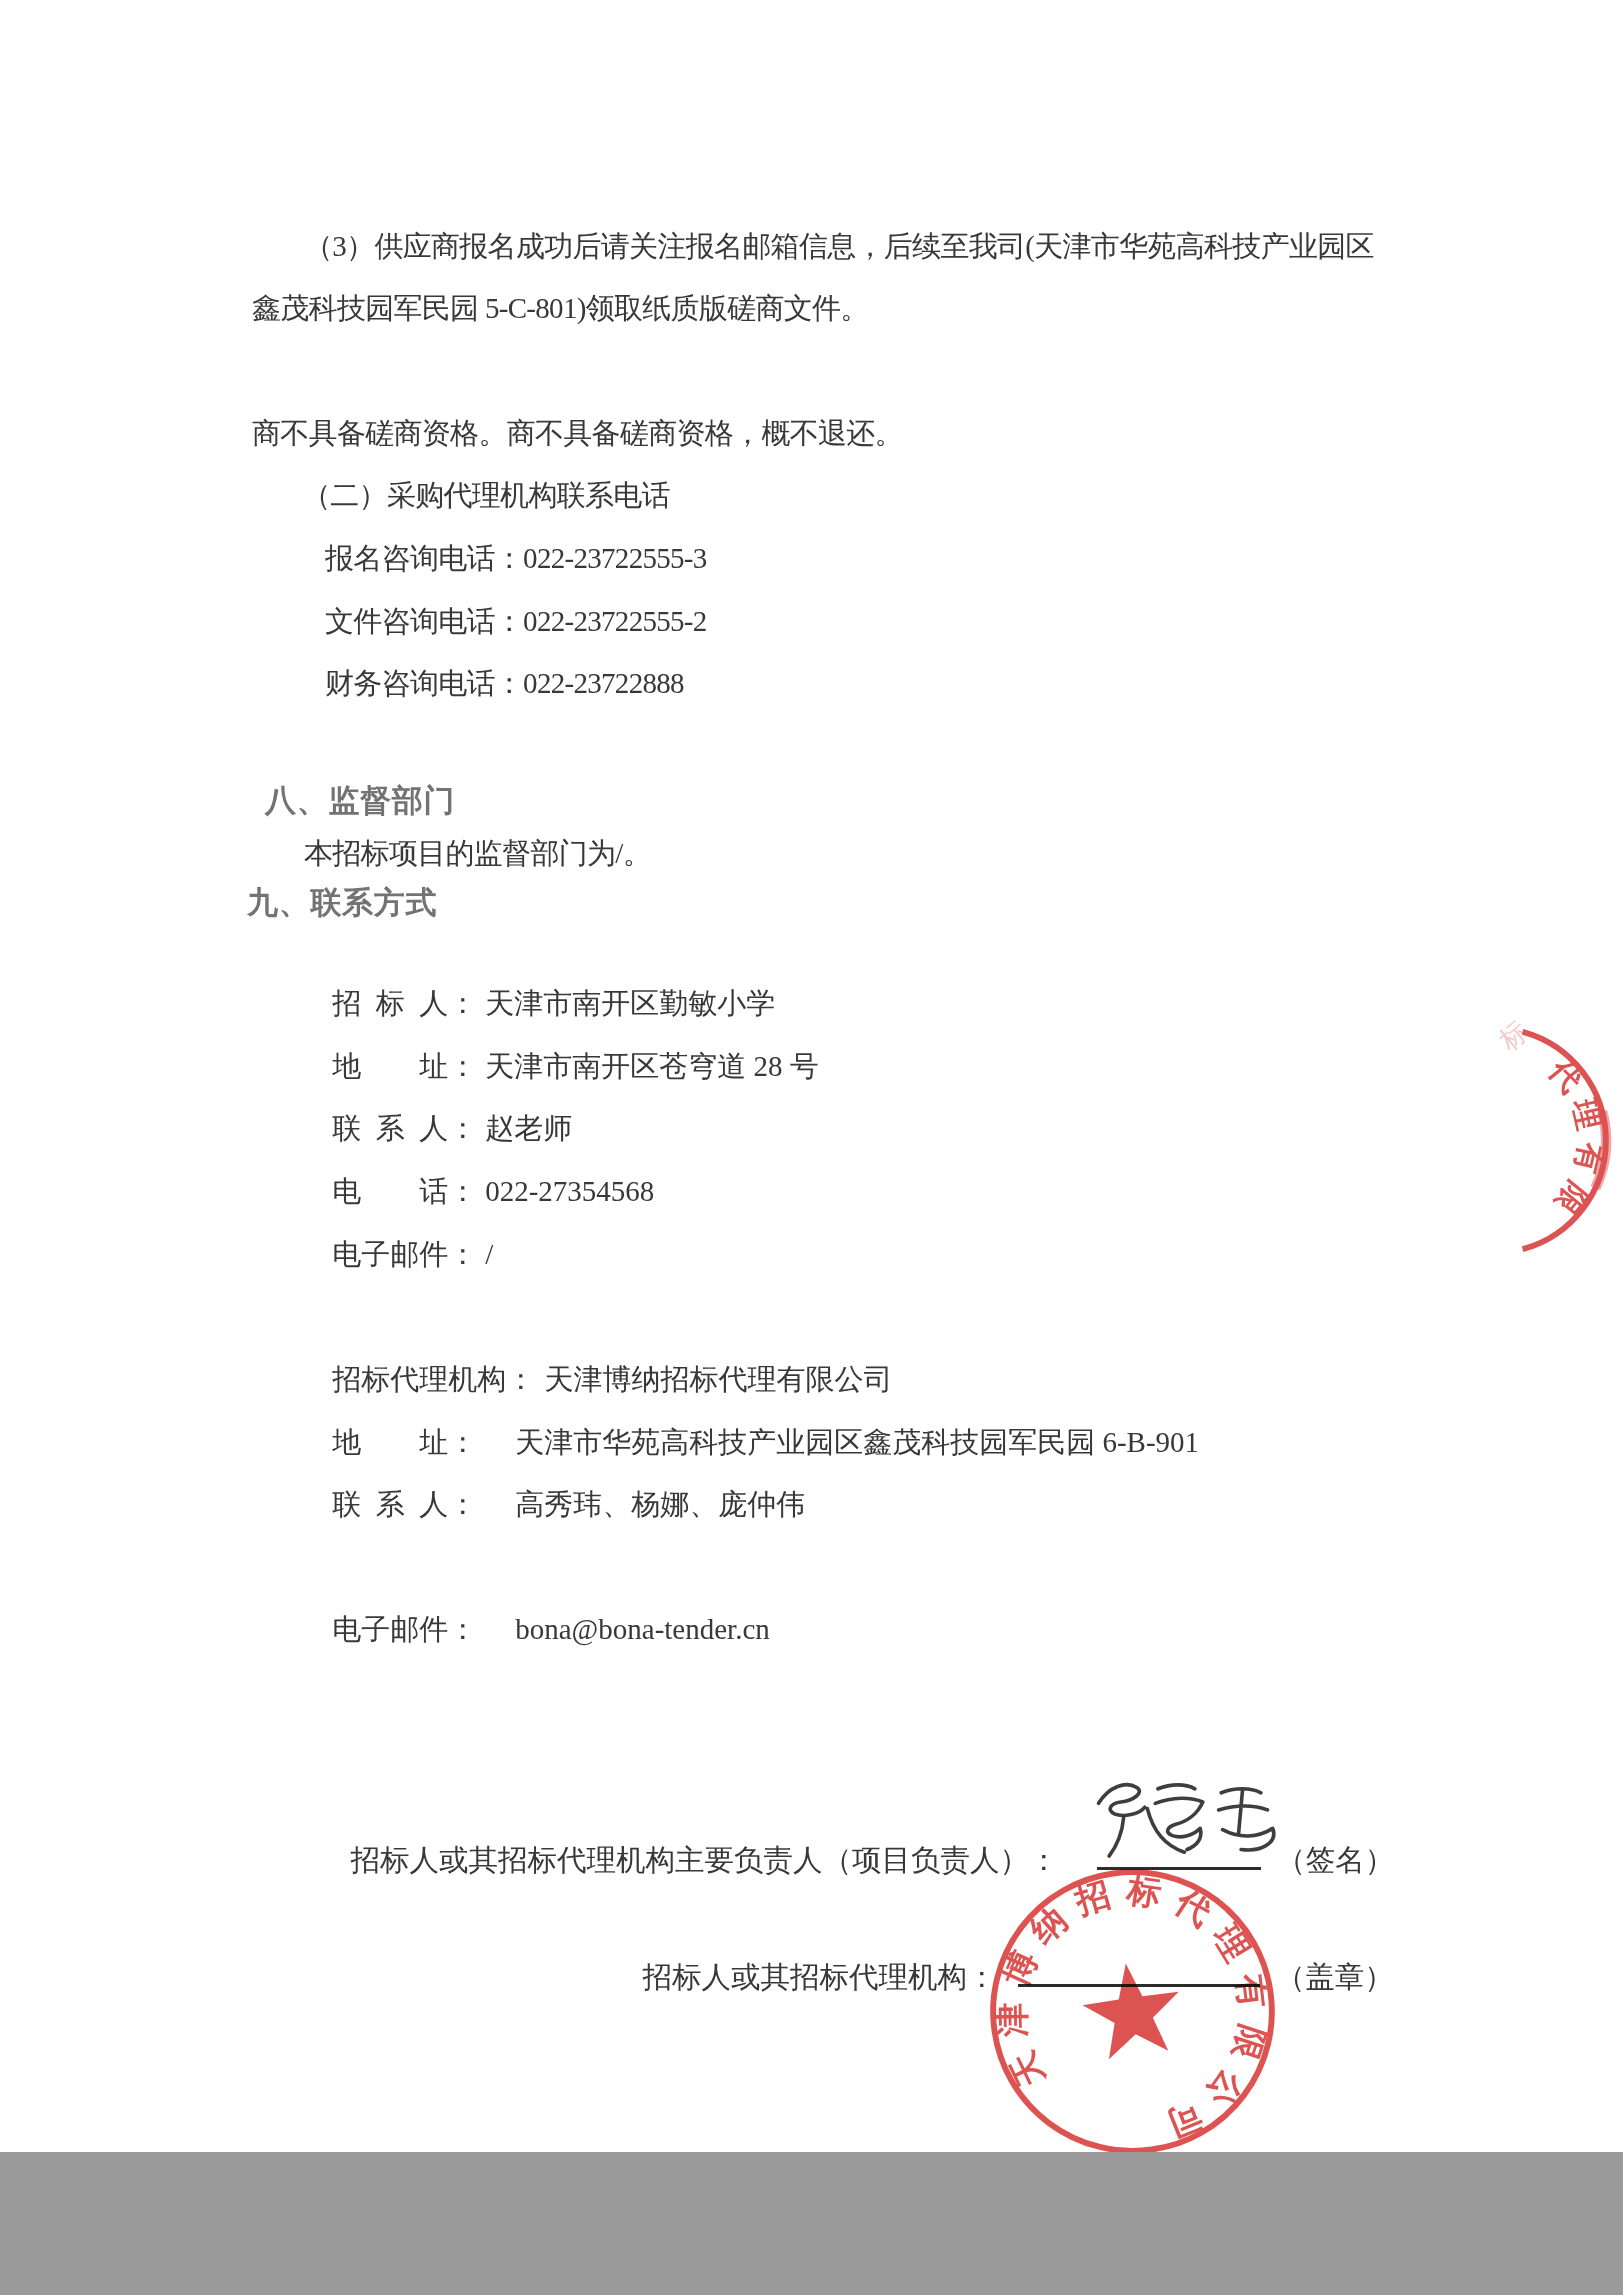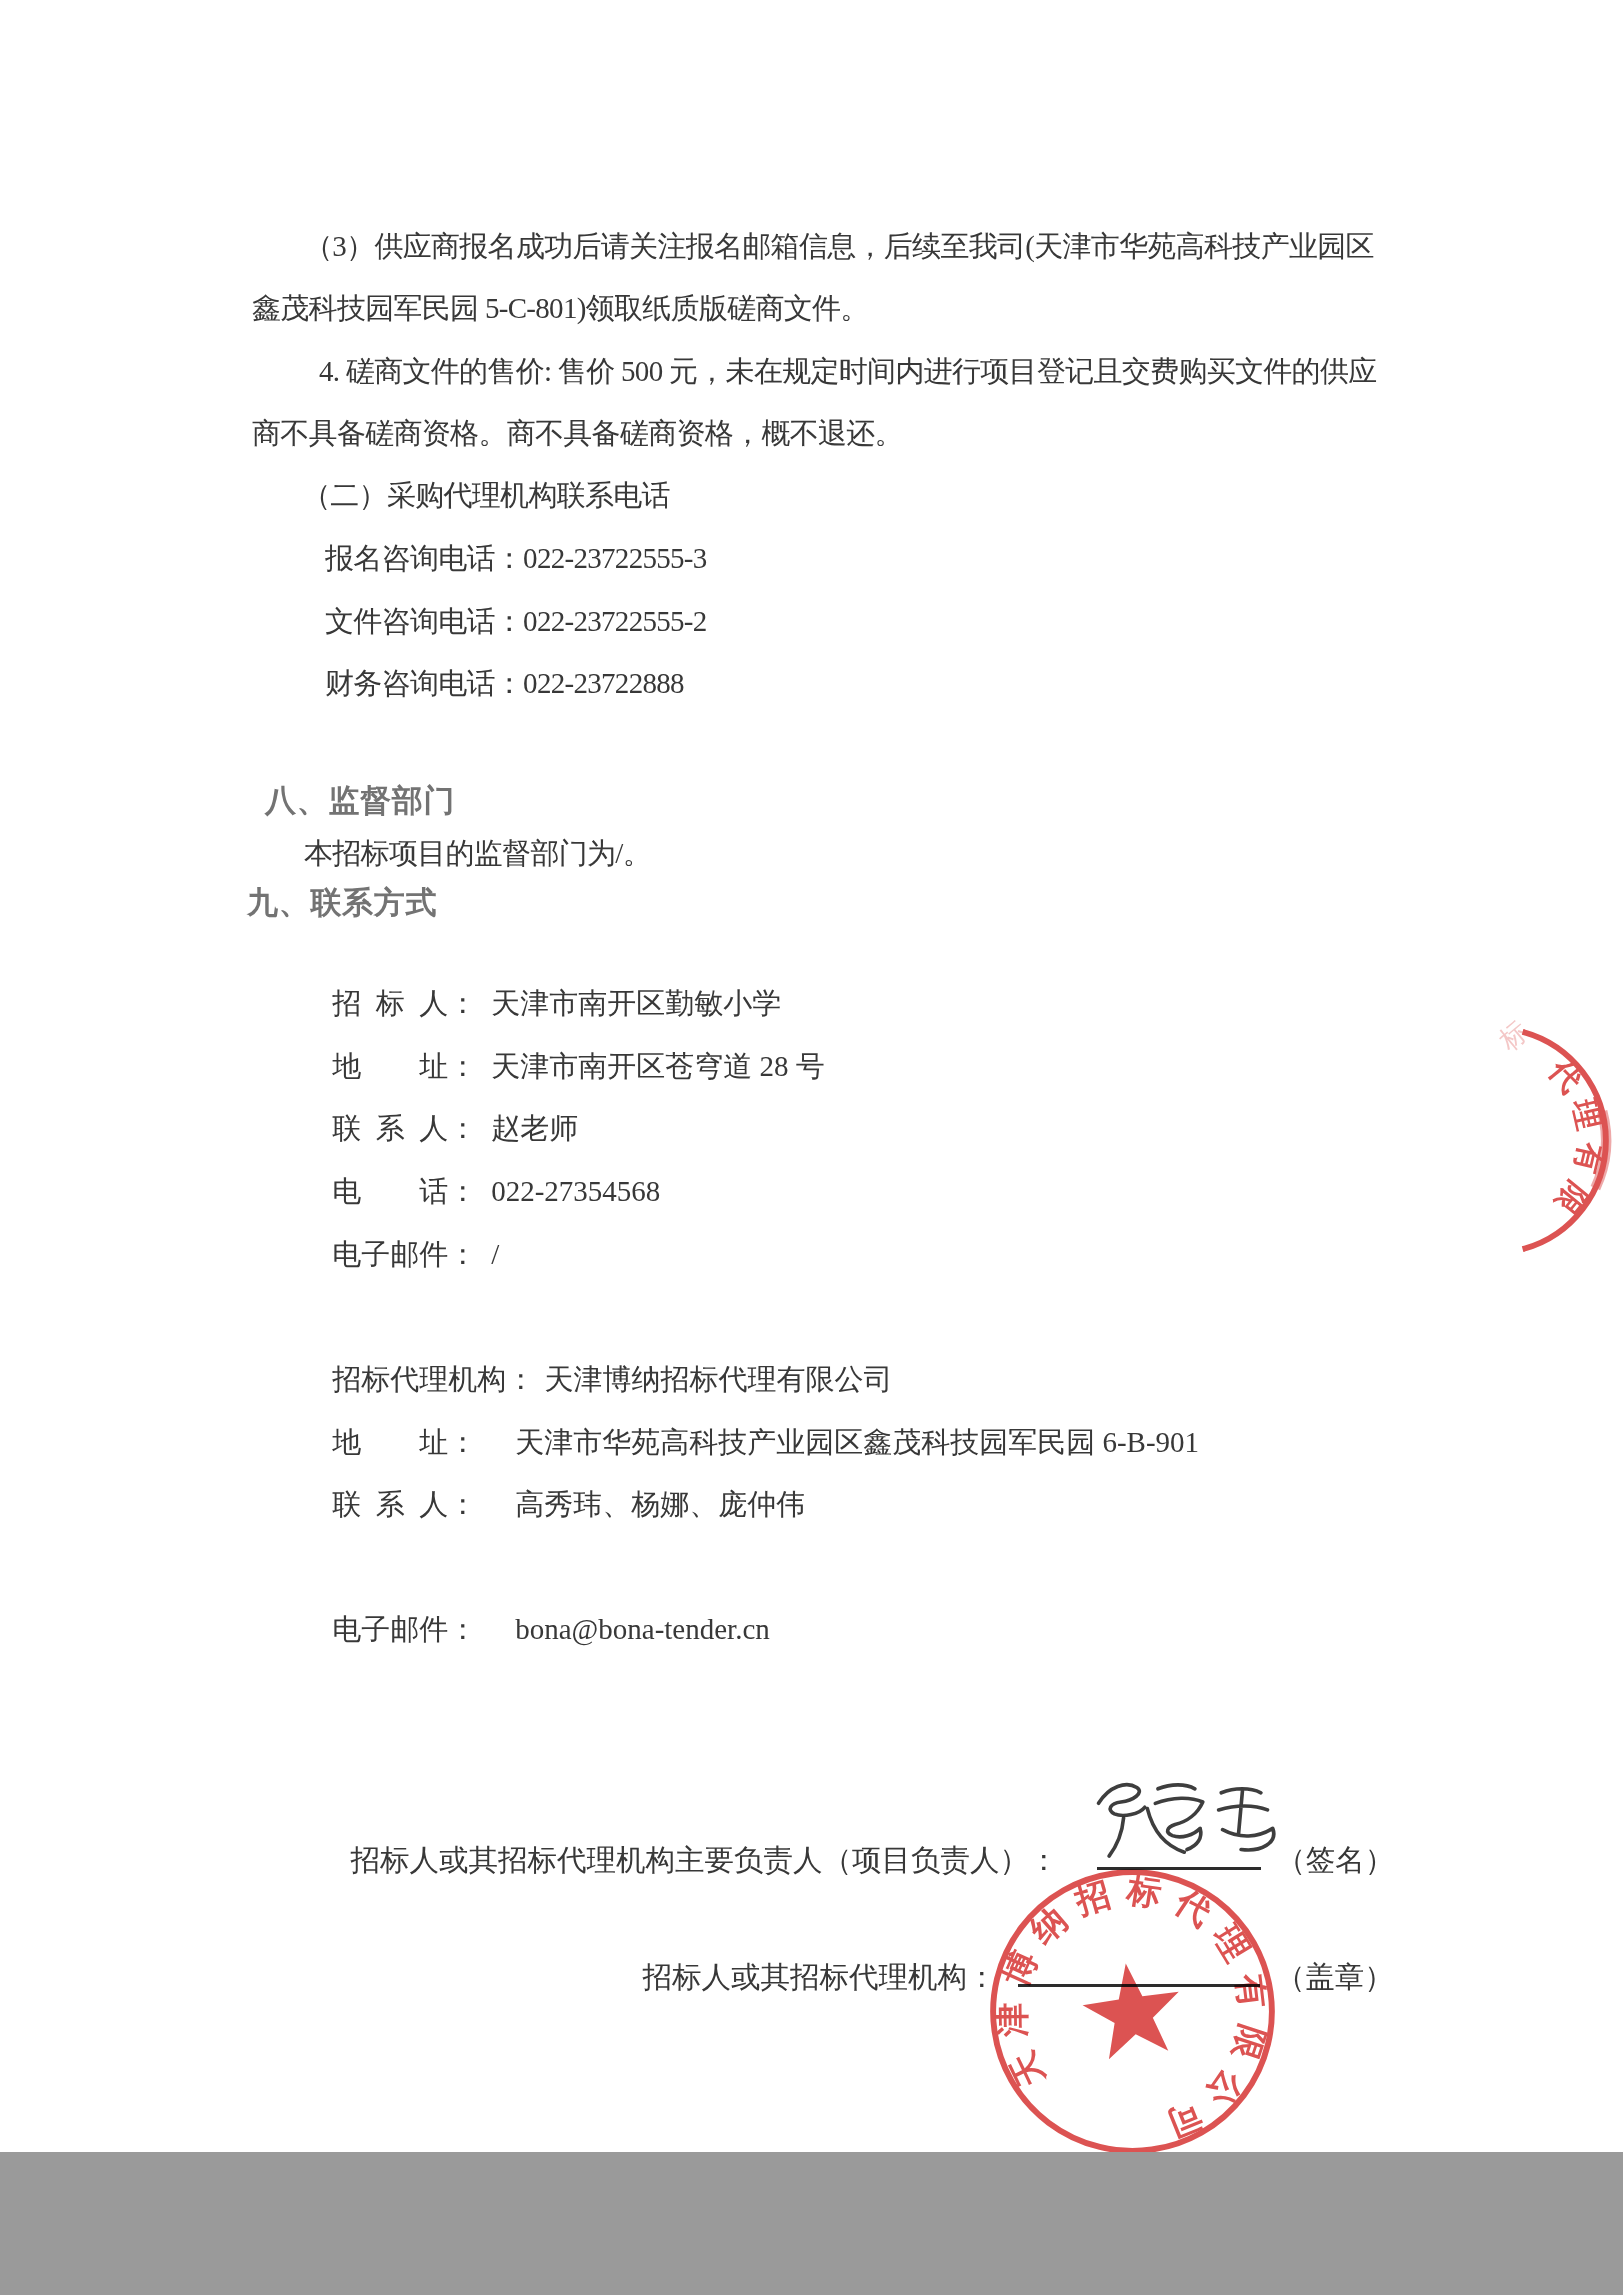--- a/index.html
+++ b/index.html
@@ -6,21 +6,21 @@
   .page{
     position:relative;width:1623px;height:2152px;background:#ffffff;overflow:hidden;
     font-family:"Liberation Serif","DejaVu Serif",serif;
   }
   .line{
     position:absolute;font-size:29px;line-height:38px;color:#383838;
     letter-spacing:-0.7px;white-space:pre;
   }
   .hdr{font-size:31px;font-weight:bold;color:#737373;letter-spacing:0.7px;}
   .lbl{letter-spacing:0;}
-  .val{margin-left:14px;letter-spacing:0;}
+  .val{margin-left:8px;letter-spacing:0;}
   .v2{margin-left:38px;}
   .vname{margin-left:9.2px;}
   .sign-line{font-size:29.5px;letter-spacing:0;}
   .sig-underline{
     display:inline-block;width:164px;height:30px;border-bottom:3.3px solid #2c2c2c;
     position:relative;margin-left:38px;
   }
   .seal-underline{
     display:inline-block;width:242px;height:30px;border-bottom:3.3px solid #2c2c2c;
     margin-left:21.6px;
@@ -40,21 +40,20 @@
   .scan-line{position:absolute;left:0;top:2280px;width:1623px;height:2px;background:#d8d8d2;}
 </style>
 </head>
 <body>
 
 <div class="page">
 
   <div class="line" style="top:227px;left:304px">（3）供应商报名成功后请关注报名邮箱信息，后续至我司(天津市华苑高科技产业园区</div>
   <div class="line" style="top:289px;left:252px">鑫茂科技园军民园 5-C-801)领取纸质版磋商文件。</div>
 
-  <div class="line" style="top:352px;left:319px">4. 磋商文件的售价: 售价 500 元，未在规定时间内进行项目登记且交费购买文件的供应</div>
   <div class="line" style="top:414px;left:252px">商不具备磋商资格。商不具备磋商资格，概不退还。</div>
 
   <div class="line" style="top:476px;left:302px">（二）采购代理机构联系电话</div>
   <div class="line" style="top:539px;left:325px">报名咨询电话：022-23722555-3</div>
   <div class="line" style="top:602px;left:325px">文件咨询电话：022-23722555-2</div>
   <div class="line" style="top:664px;left:325px">财务咨询电话：022-23722888</div>
 
 
   <div class="line hdr" style="top:782px;left:265px">八、监督部门</div>
   <div class="line" style="top:834px;left:304px">本招标项目的监督部门为/。</div>

